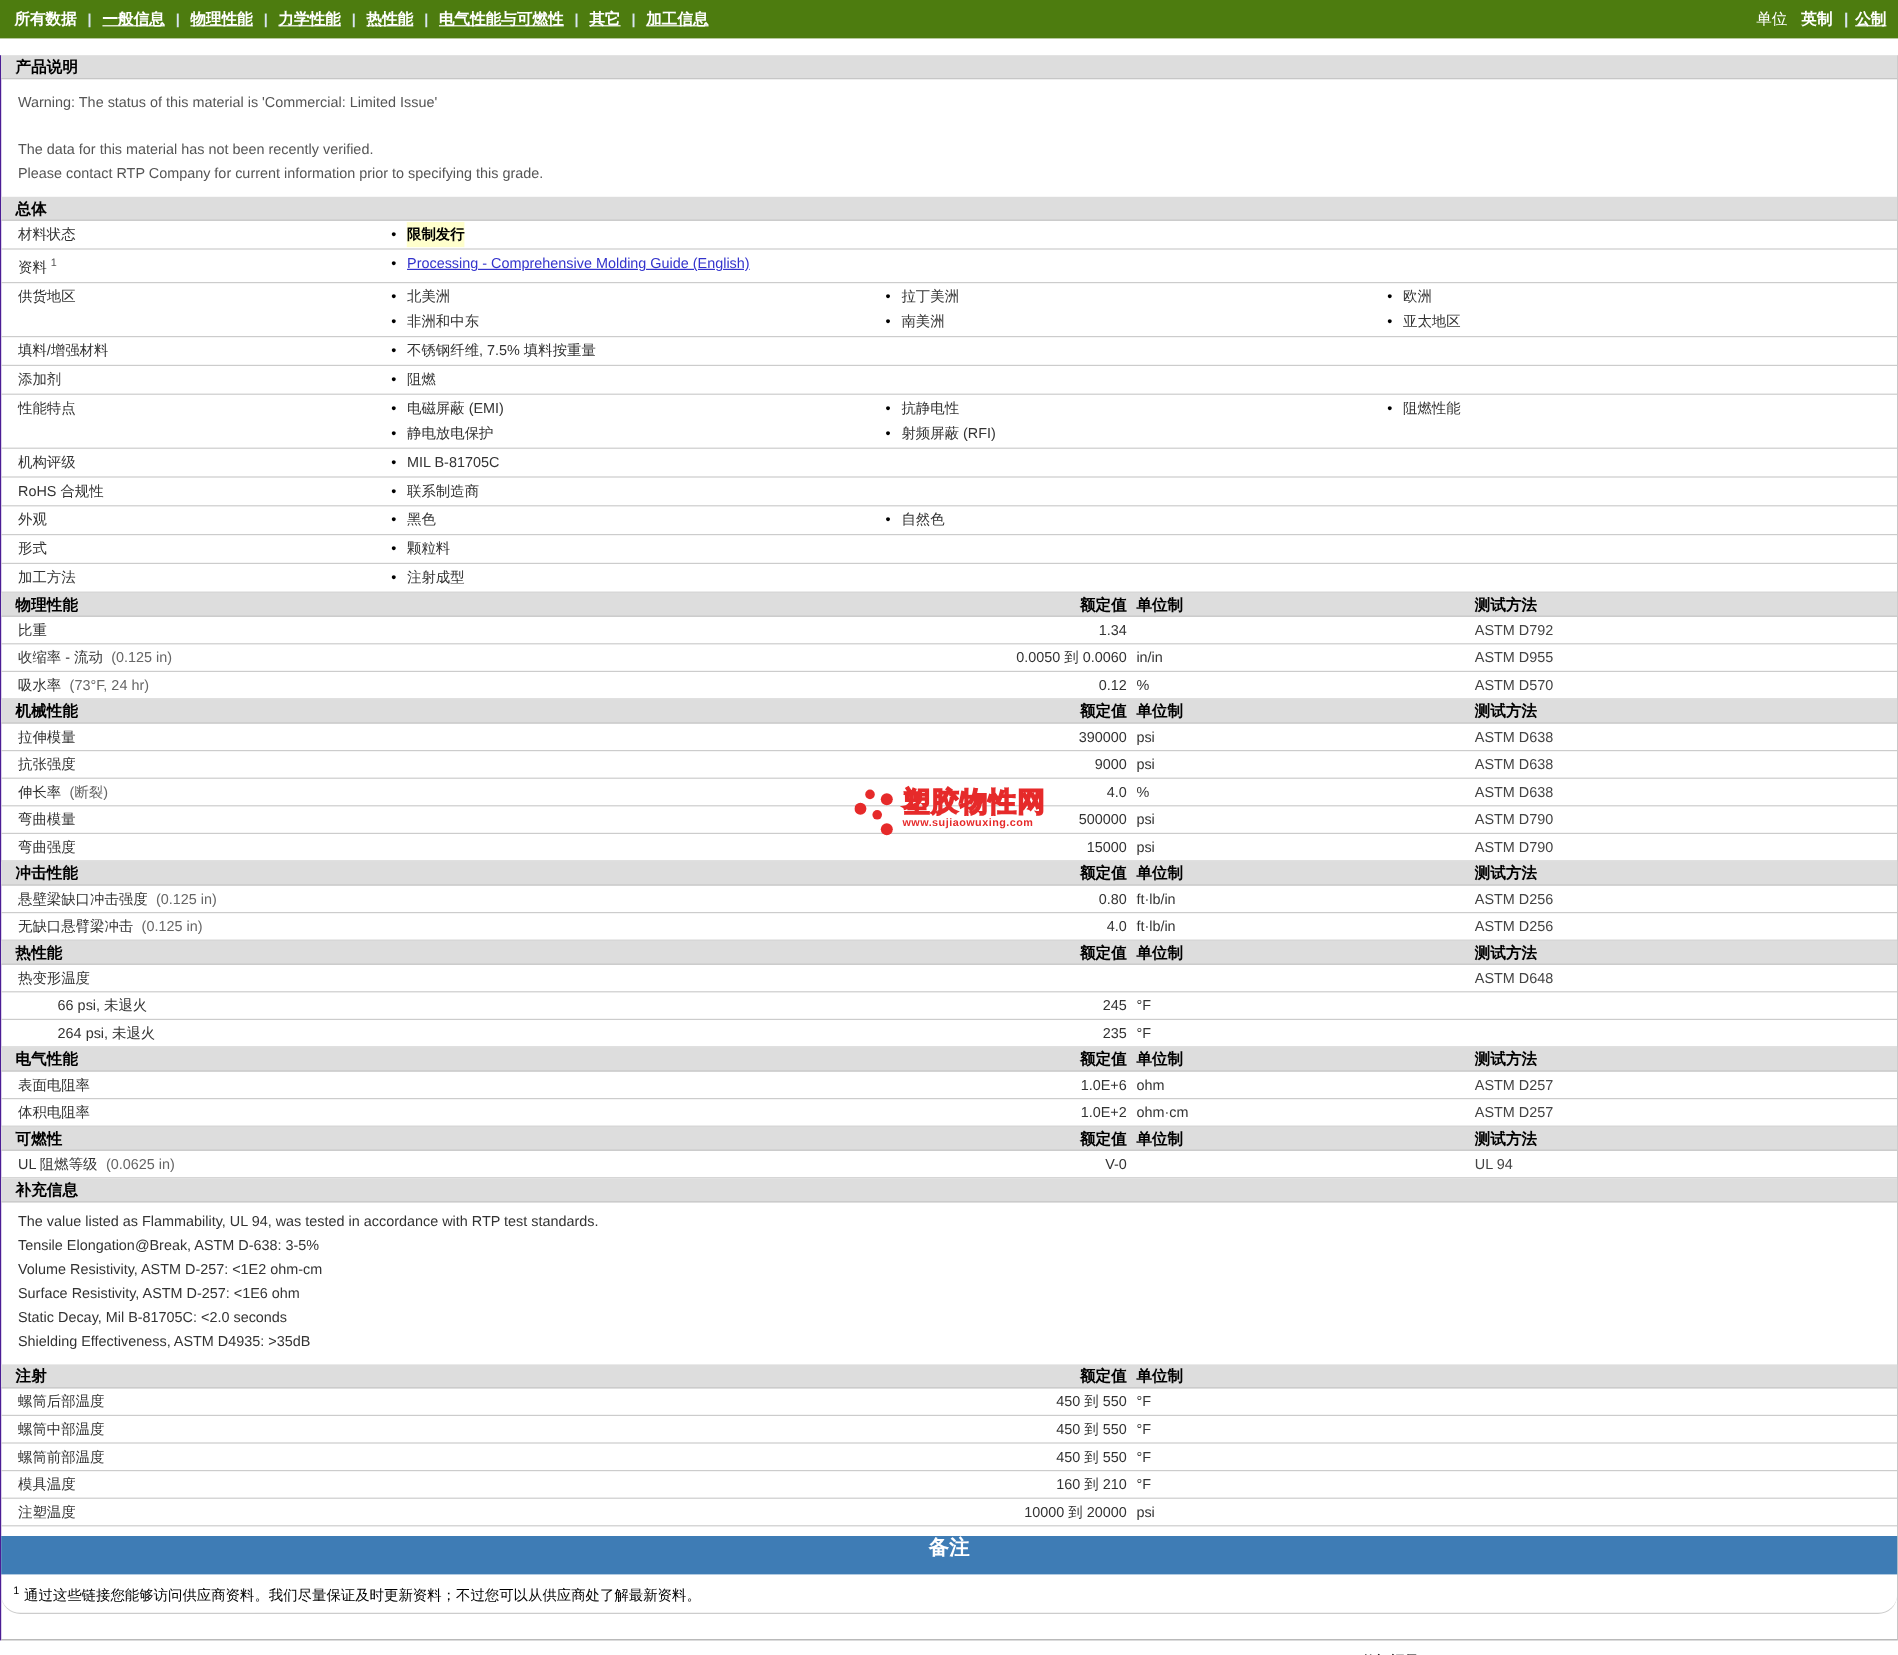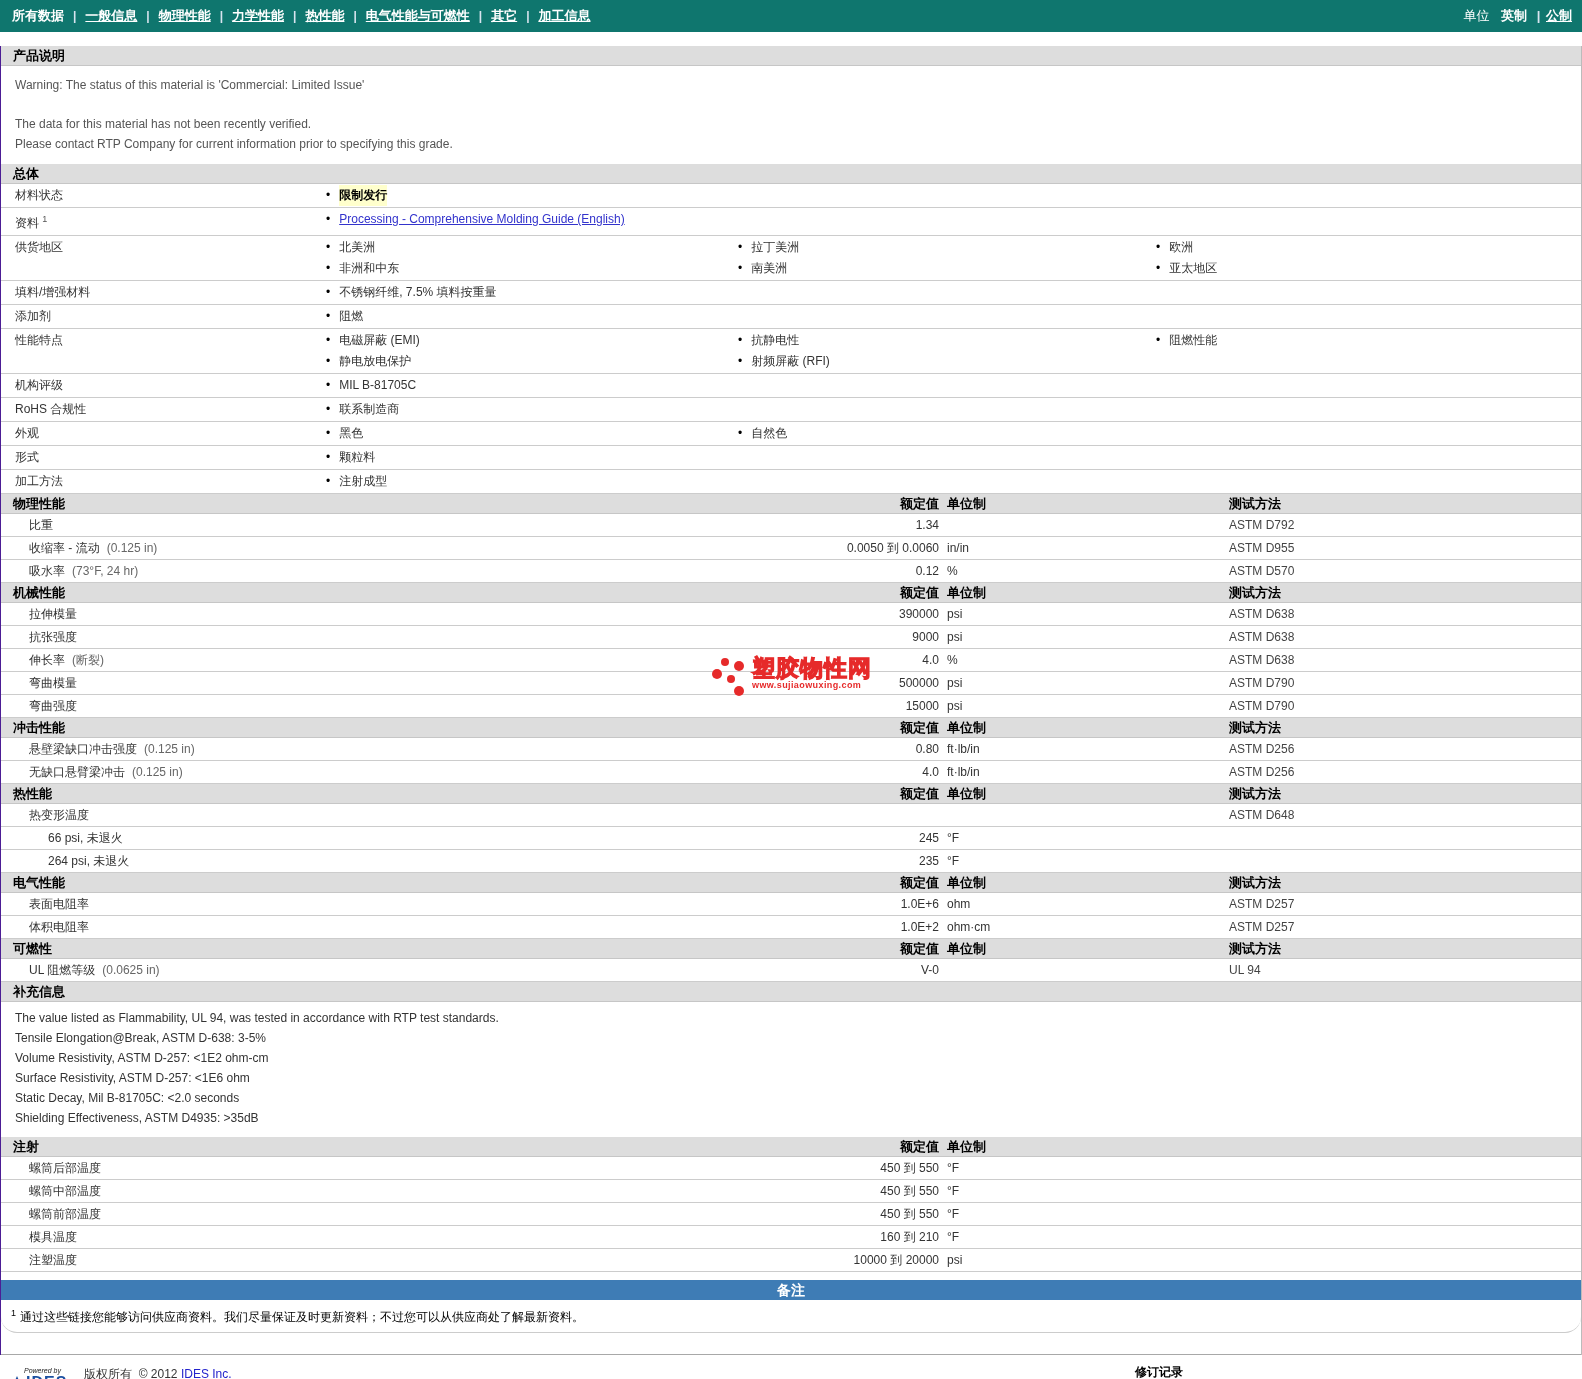--- a/index.html
+++ b/index.html
@@ -1,20 +1,20 @@
 <!DOCTYPE html>
 <html><head>
 <meta charset="utf-8">
 <style>
   html,body{margin:0;padding:0;}
   body{background:#00EE00;font-family:"Liberation Sans","DejaVu Sans",sans-serif;font-size:12px;color:#333;}
   .page{width:1582px;background:#fff;position:relative;}
 
   
-  .navbar{height:26px;background:#0f766e;display:flex;justify-content:space-between;align-items:center;padding:16px 10px;box-sizing:border-box;}
+  .navbar{height:26px;background:#4d7c0f;display:flex;justify-content:space-between;align-items:center;padding:16px 10px;box-sizing:border-box;}
   .nav-left{display:flex;align-items:center;}
   .nav-item{color:#fff;font-weight:bold;font-size:13px;text-decoration:underline;margin:0 9px;white-space:nowrap;}
   .nav-item.active{text-decoration:none;margin-left:2px;}
   .nav-sep{color:#d7e4ef;font-weight:bold;}
   .nav-right{color:#fff;font-size:13px;white-space:nowrap;}
   .nav-right .units-word{margin-right:8px;}
   .nav-right .unit-active{font-weight:bold;margin-right:6px;}
   .nav-right .nav-sep{margin-right:2px;}
   .unit-link{color:#fff;font-weight:bold;}
 
@@ -33,32 +33,32 @@
   .g-label sup{font-size:9px;color:#555;}
   .g-item{display:flex;line-height:21px;padding-left:13px;}
   .bullet{margin-right:9px;color:#000;}
   .g-text{color:#333;}
   .hl{background:#FFFFCC;font-weight:bold;color:#000;}
   .lnk{color:#3333CC;text-decoration:underline;}
 
   
   .p-grid{display:grid;grid-template-columns:790px 148px 290px auto;}
   .p-row{border-bottom:1px solid #ccc;height:22px;line-height:22px;}
-  .p-label{padding-left:28px;white-space:nowrap;}
+  .p-label{padding-left:14px;white-space:nowrap;}
   .p-label.indent{padding-left:47px;}
   .p-label .note{color:#666;margin-left:7px;}
   .p-val{text-align:right;white-space:nowrap;}
   .p-unit{padding-left:8px;white-space:nowrap;}
   .p-method{color:#444;white-space:nowrap;}
   .sec-bar .p-val,.sec-bar .p-unit,.sec-bar .p-method{font-weight:bold;color:#000;}
 
   .supp-lines{padding:6px 0 9px 14px;}
   .supp-line{line-height:20px;color:#333;}
 
-  .notes-bar{background:#3E7CB5;color:#fff;text-align:center;font-weight:bold;font-size:14px;height:20px;line-height:20px;margin-top:8px;}
+  .notes-bar{background:#3E7CB5;color:#fff;text-align:center;font-weight:bold;font-size:17px;height:32px;line-height:20px;margin-top:8px;}
   .footnote{padding:5px 0 7px 10px;border-bottom:1px solid #ccc;line-height:16px;color:#000;border-radius:16px;}
   .footnote sup{font-size:9px;margin-right:4px;}
   .spacer{height:21px;border-bottom:1px solid #a8a8a8;}
 
   
   .footer{position:relative;height:66px;padding-top:8px;}
   .ides-logo{position:absolute;left:10px;top:12px;width:66px;}
   .pby{display:block;font-size:7px;font-style:italic;color:#222;padding-left:14px;}
   .ides-row{display:flex;align-items:flex-end;border-bottom:3px solid #F5C400;padding-bottom:1px;}
   .tri{width:0;height:0;border-left:7px solid transparent;border-right:7px solid transparent;border-bottom:16px solid #1B4FA0;margin-right:2px;}

